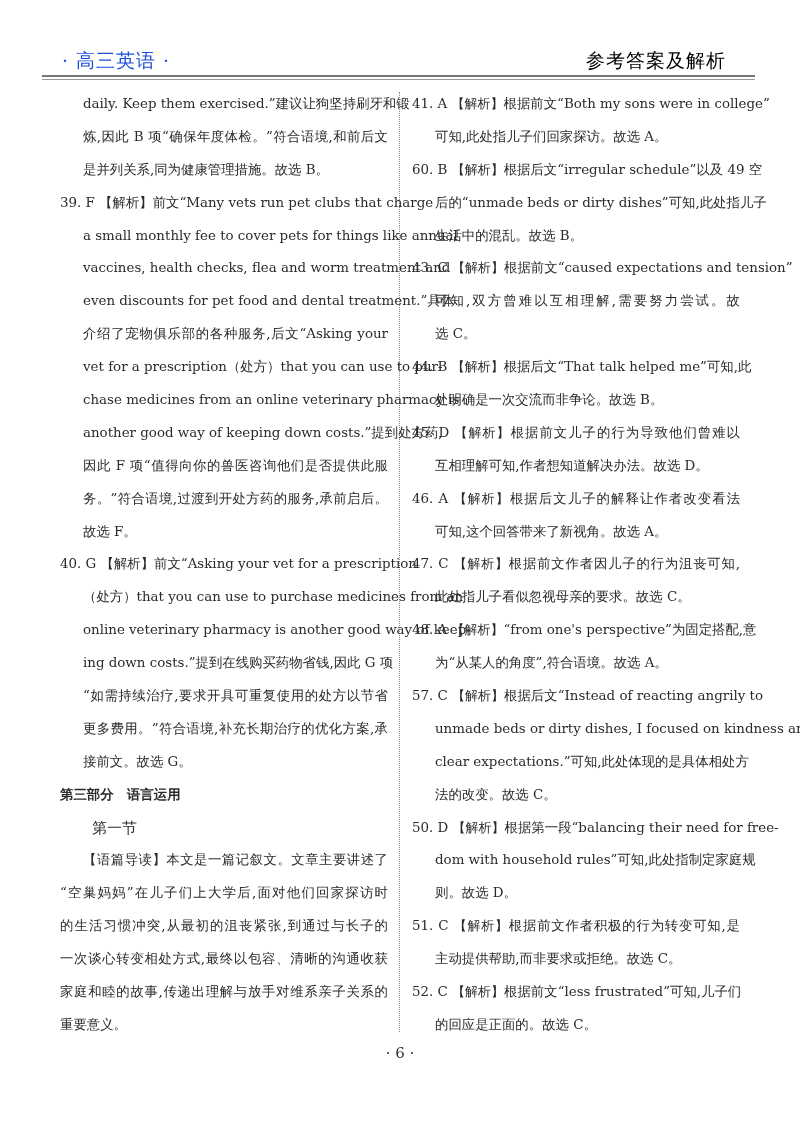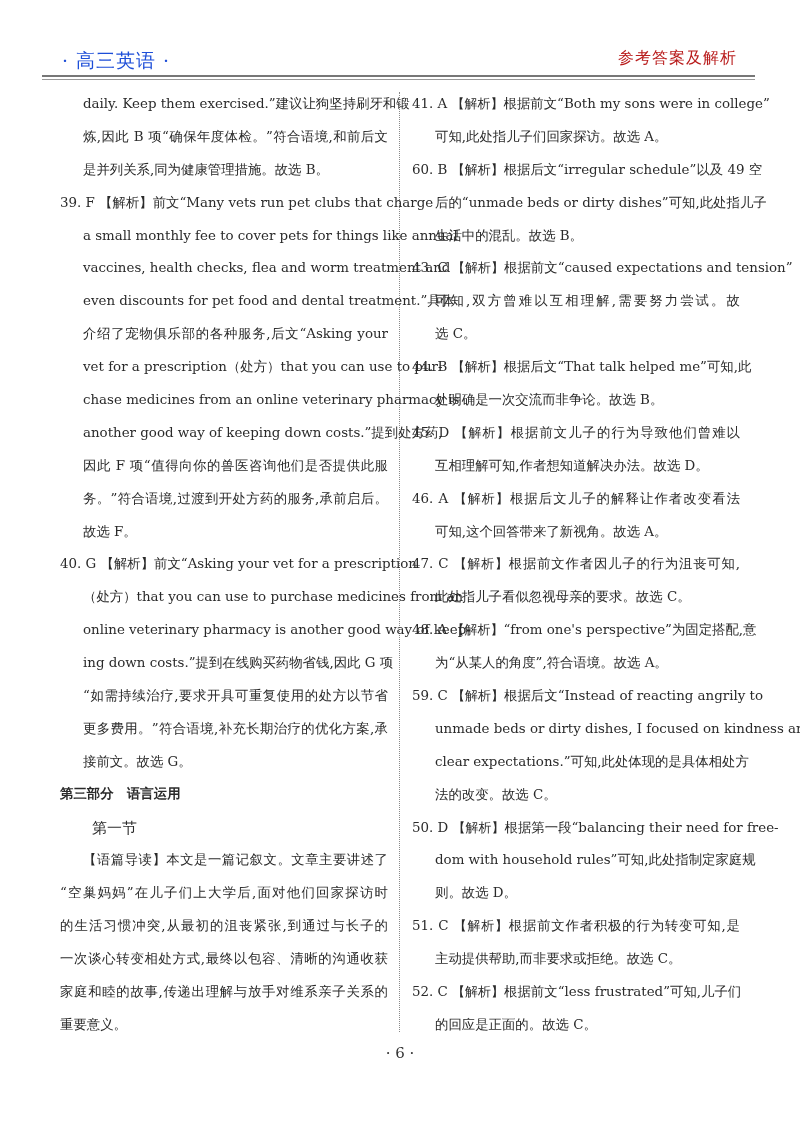--- a/index.html
+++ b/index.html
@@ -8,39 +8,39 @@
     font-family: "DejaVu Serif", "Liberation Serif", serif; color: #2a2a2a;
     overflow: hidden;
   }
   .header {
     position: absolute; left: 42px; top: 40px; width: 713px; height: 34px;
   }
   .header .left {
     position: absolute; left: 20px; top: 8px; font-size: 19px; letter-spacing: 1px; color: #1d4ed8;
   }
   .header .right {
-    position: absolute; right: 18px; top: 8px; font-size: 16px; letter-spacing: 1px; color: #b91c1c;
+    position: absolute; right: 29px; top: 8px; font-size: 19px; letter-spacing: 1px; color: #000000;
   }
   .rule1 { position: absolute; left: 42px; top: 75px; width: 713px; height: 2px; background: #777; }
   .rule2 { position: absolute; left: 42px; top: 79px; width: 713px; height: 1px; background: #999; }
   .col { position: absolute; top: 88px; width: 328px; }
   .col.left { left: 60px; }
   .col.right { left: 412px; }
   .divider {
     position: absolute; left: 399px; top: 92px; height: 940px; width: 0;
     border-left: 1.5px dotted #888;
   }
   .line {
     font-size: 13.4px; line-height: 32.9px; height: 32.9px; white-space: nowrap;
     text-align: justify; text-align-last: justify;
   }
   .line.indent { padding-left: 23px; }
   .line.last { text-align-last: left; }
   .tag { font-family: "DejaVu Sans", "Liberation Sans", sans-serif; font-weight: normal; font-size: 13px; }
-  .section-title { font-family: Liberation Mono, monospace; font-weight: bold; font-size: 13.4px; line-height: 32.9px; height: 32.9px; }
+  .section-title { font-family: Liberation Serif, serif; font-weight: bold; font-size: 13.4px; line-height: 32.9px; height: 32.9px; }
   .plain { font-size: 15px; line-height: 32.9px; height: 32.9px; margin-left: 32px; }
   .footer {
     position: absolute; left: 0; width: 800px; top: 1044px; text-align: center; font-size: 15px; color: #333;
   }
 </style>
 </head>
 <body>
 
 <div class="header">
   <span class="left">· 高三英语 ·</span>
@@ -95,21 +95,21 @@
     <div class="line"><span>44. B</span> <span class="tag">【解析】</span><span>根据后文“That talk helped me”可知,此</span></div>
     <div class="line indent last">处明确是一次交流而非争论。故选 B。</div>
     <div class="line"><span>45. D</span> <span class="tag">【解析】</span><span>根据前文儿子的行为导致他们曾难以</span></div>
     <div class="line indent last">互相理解可知,作者想知道解决办法。故选 D。</div>
     <div class="line"><span>46. A</span> <span class="tag">【解析】</span><span>根据后文儿子的解释让作者改变看法</span></div>
     <div class="line indent last">可知,这个回答带来了新视角。故选 A。</div>
     <div class="line"><span>47. C</span> <span class="tag">【解析】</span><span>根据前文作者因儿子的行为沮丧可知,</span></div>
     <div class="line indent last">此处指儿子看似忽视母亲的要求。故选 C。</div>
     <div class="line"><span>48. A</span> <span class="tag">【解析】</span><span>“from one's perspective”为固定搭配,意</span></div>
     <div class="line indent last">为“从某人的角度”,符合语境。故选 A。</div>
-    <div class="line"><span>59. C</span> <span class="tag">【解析】</span><span>根据后文“Instead of reacting angrily to</span></div>
+    <div class="line"><span>57. C</span> <span class="tag">【解析】</span><span>根据后文“Instead of reacting angrily to</span></div>
     <div class="line indent">unmade beds or dirty dishes, I focused on kindness and</div>
     <div class="line indent">clear expectations.”可知,此处体现的是具体相处方</div>
     <div class="line indent last">法的改变。故选 C。</div>
     <div class="line"><span>50. D</span> <span class="tag">【解析】</span><span>根据第一段“balancing their need for free-</span></div>
     <div class="line indent">dom with household rules”可知,此处指制定家庭规</div>
     <div class="line indent last">则。故选 D。</div>
     <div class="line"><span>51. C</span> <span class="tag">【解析】</span><span>根据前文作者积极的行为转变可知,是</span></div>
     <div class="line indent last">主动提供帮助,而非要求或拒绝。故选 C。</div>
     <div class="line"><span>52. C</span> <span class="tag">【解析】</span><span>根据前文“less frustrated”可知,儿子们</span></div>
     <div class="line indent last">的回应是正面的。故选 C。</div>

